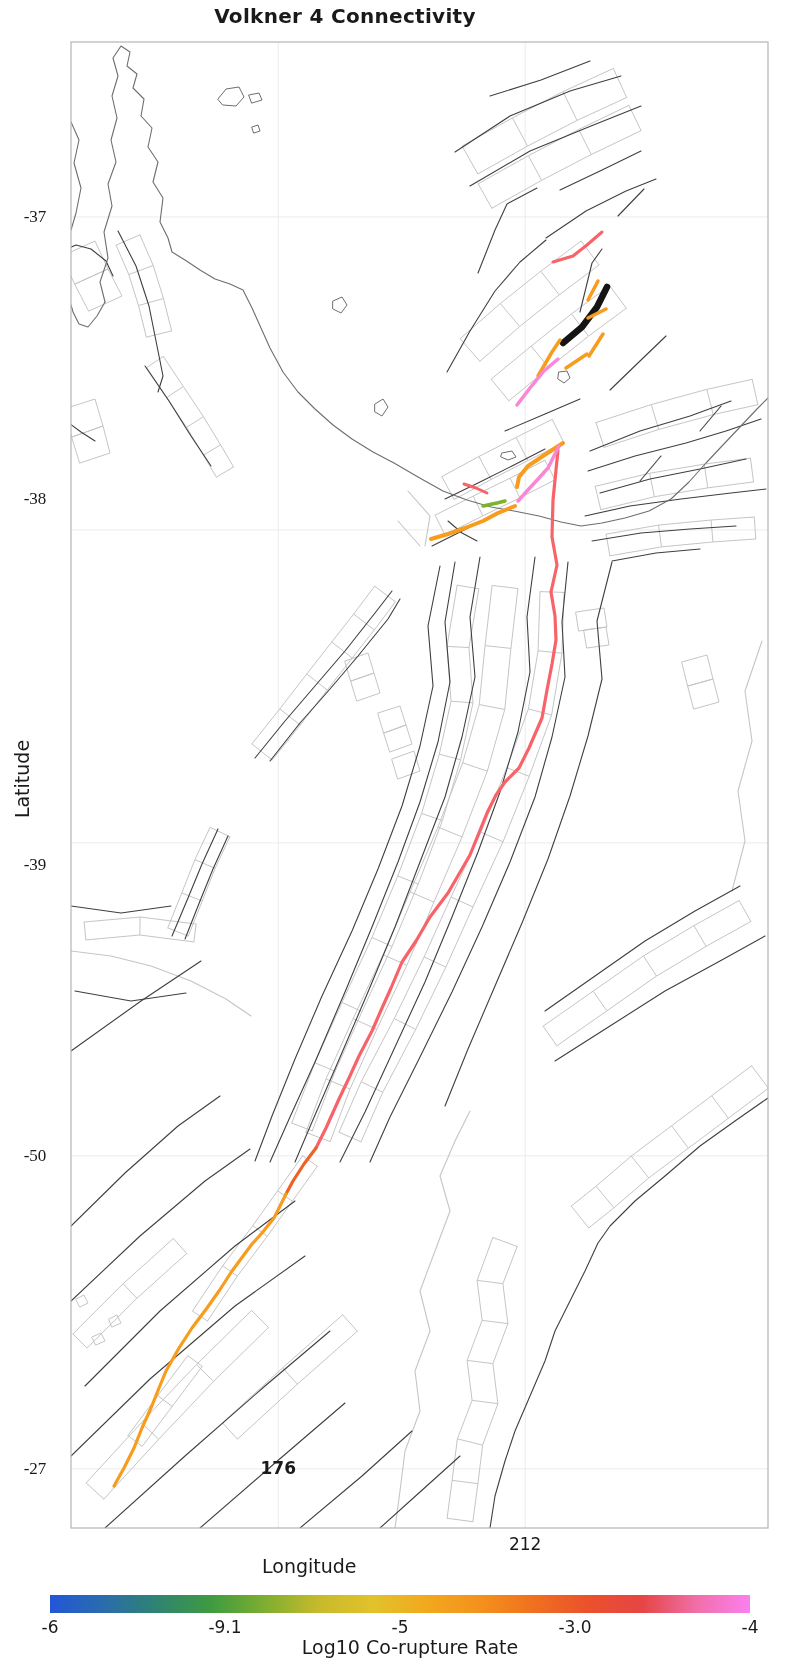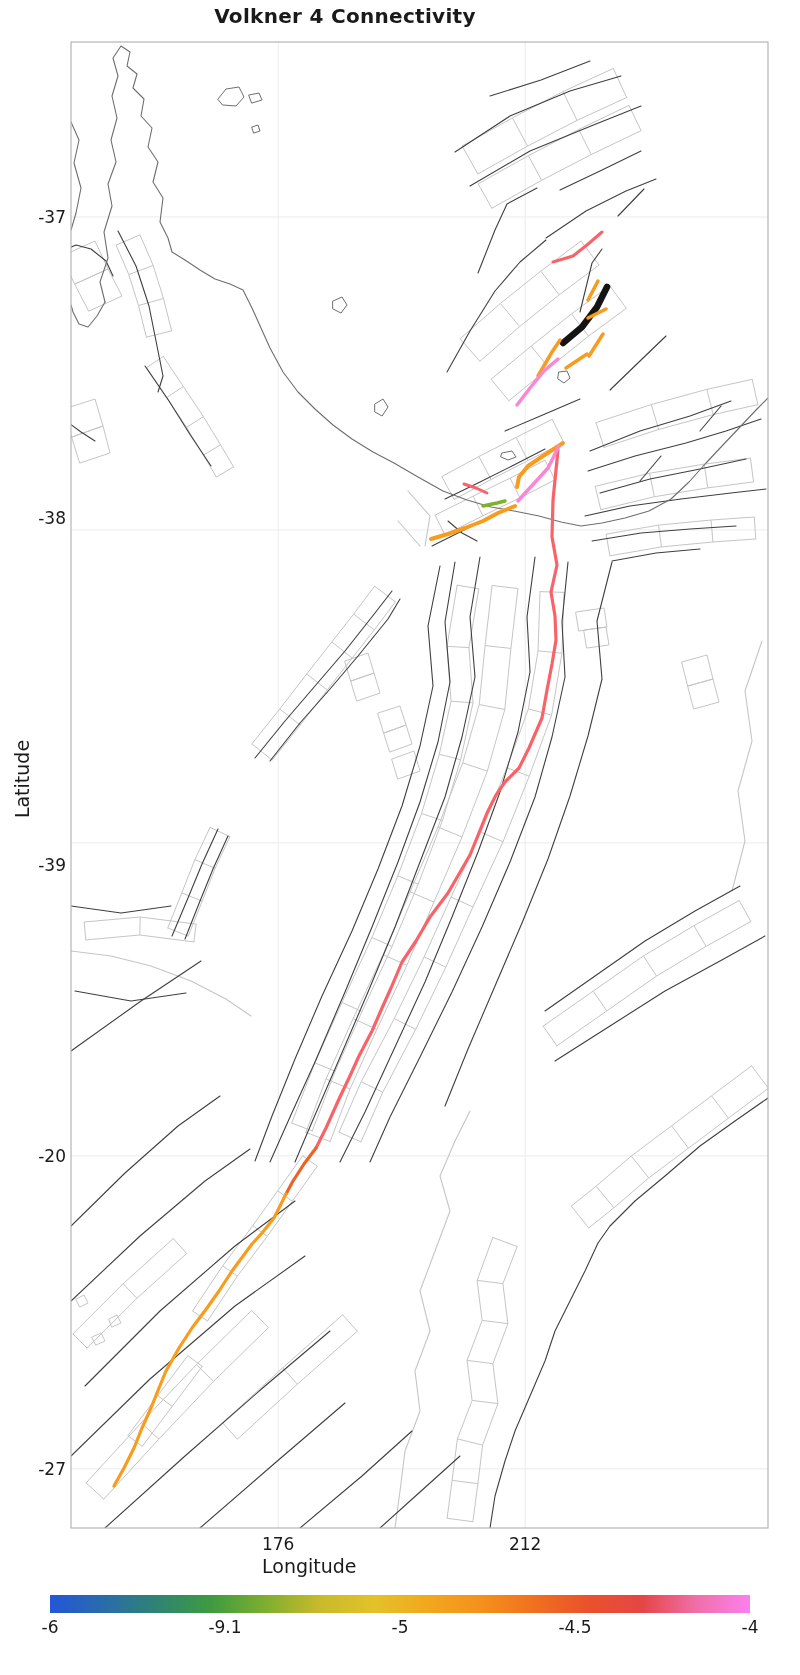--- a/index.html
+++ b/index.html
@@ -6,21 +6,21 @@
     font-family:"DejaVu Sans","Liberation Sans",sans-serif;}
   .fig{position:relative;width:708px;height:1675px;}
   #map-svg{position:absolute;left:0;top:0;width:800px;height:1675px;}
   .title{position:absolute;left:0;top:4px;width:690px;text-align:center;font-size:20px;
     font-weight:bold;color:#1a1a1a;letter-spacing:0.3px;}
   .ylabel{position:absolute;left:-68px;top:768px;width:180px;text-align:center;
     transform:rotate(-90deg);font-size:19px;color:#1a1a1a;}
   .xlabel{position:absolute;left:262px;top:1555px;width:300px;text-align:left;
     font-size:19px;color:#1a1a1a;}
   .tick{position:absolute;font-size:17px;color:#1a1a1a;white-space:nowrap;}
-  .ytick{width:62px;text-align:right;}
+  .ytick{width:62px;text-align:center;font-family:Liberation Serif, serif;}
   .xtick,.cbtick{width:70px;text-align:center;}
   #colorbar{position:absolute;border:0;}
   .cblabel{position:absolute;left:260px;top:1636px;width:300px;text-align:center;
     font-size:19px;color:#1a1a1a;}
 </style>
 </head>
 <body>
 
 <div class="fig">
   <svg id="map-svg" viewBox="0 0 800 1675" xmlns="http://www.w3.org/2000/svg">
@@ -307,31 +307,32 @@
         <path d="M464 484L476 488L487 493" fill="none" stroke="#f8636a" stroke-width="3" stroke-linecap="round" stroke-linejoin="round"></path>
         <path d="M483 506L497 503L505 501" fill="none" stroke="#7db32a" stroke-width="3.5" stroke-linecap="round" stroke-linejoin="round"></path>
         <path d="M515 506L498 513L483 521L465 528L448 534L431 539" fill="none" stroke="#f79c1d" stroke-width="4" stroke-linecap="round" stroke-linejoin="round"></path>
       </g>
       <rect x="71" y="42" width="697" height="1486" fill="none" stroke="#b5b5b5" stroke-width="1.2"></rect>
     </svg>
   <div class="title">Volkner 4 Connectivity</div>
   <div class="ylabel">Latitude</div>
   <div id="yticks">
       <div class="tick ytick" style="left: 4px; top: 206.952px;">-37</div>
-      <div class="tick ytick" style="left: 4px; top: 508px;">-38</div>
+      <div class="tick ytick" style="left: 4px; top: 489px;">-38</div>
       <div class="tick ytick" style="left: 4px; top: 832.9px; margin-top: 22px;">-39</div>
-      <div class="tick ytick" style="left: 4px; top: 1145.87px;">-20</div>
+      <div class="tick ytick" style="left: 4px; top: 1145.87px;">-50</div>
       <div class="tick ytick" style="left: 4px; top: 1458.85px;">-27</div>
     </div>
   <div id="xticks">
-      <div class="tick xtick" style="left: 243.223px; top: 1534px;">176</div>
+      <div class="tick xtick" style="left: 243.223px; top: 1458px; font-weight: bold;">176</div>
       <div class="tick xtick" style="left: 490.211px; top: 1534px;">212</div>
     </div>
   <div class="xlabel">Longitude</div>
   <div id="colorbar" style="left: 50px; top: 1595px; width: 700px; height: 18px; background: linear-gradient(to right, rgb(35, 86, 216) 0%, rgb(42, 108, 171) 7.7%, rgb(47, 132, 112) 15.4%, rgb(63, 155, 64) 23.1%, rgb(127, 174, 48) 30.8%, rgb(200, 186, 43) 38.5%, rgb(226, 194, 42) 46.2%, rgb(242, 168, 30) 53.8%, rgb(244, 145, 28) 61.5%, rgb(240, 112, 31) 69.2%, rgb(234, 81, 44) 76.9%, rgb(230, 69, 69) 84.6%, rgb(240, 111, 168) 92.3%, rgb(251, 128, 238) 100%);"></div>
   <div id="cbticks">
       <div class="tick cbtick" style="left: 15px; top: 1617px;">-6</div>
       <div class="tick cbtick" style="left: 190px; top: 1617px;">-9.1</div>
       <div class="tick cbtick" style="left: 365px; top: 1617px;">-5</div>
-      <div class="tick cbtick" style="left: 540px; top: 1617px;">-4.5</div>
+      <div class="tick cbtick" style="left: 540px; top: 1617px;">-3.0</div>
       <div class="tick cbtick" style="left: 715px; top: 1617px;">-4</div>
     </div>
+  <div class="cblabel">Log10 Co-rupture Rate</div>
 </div>
 
 </body></html>

